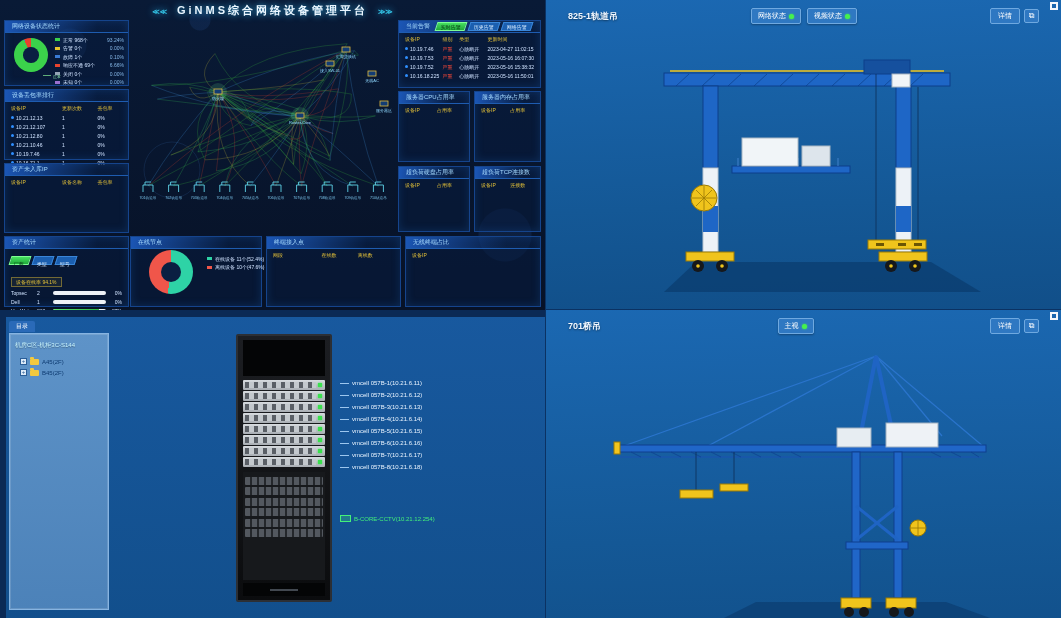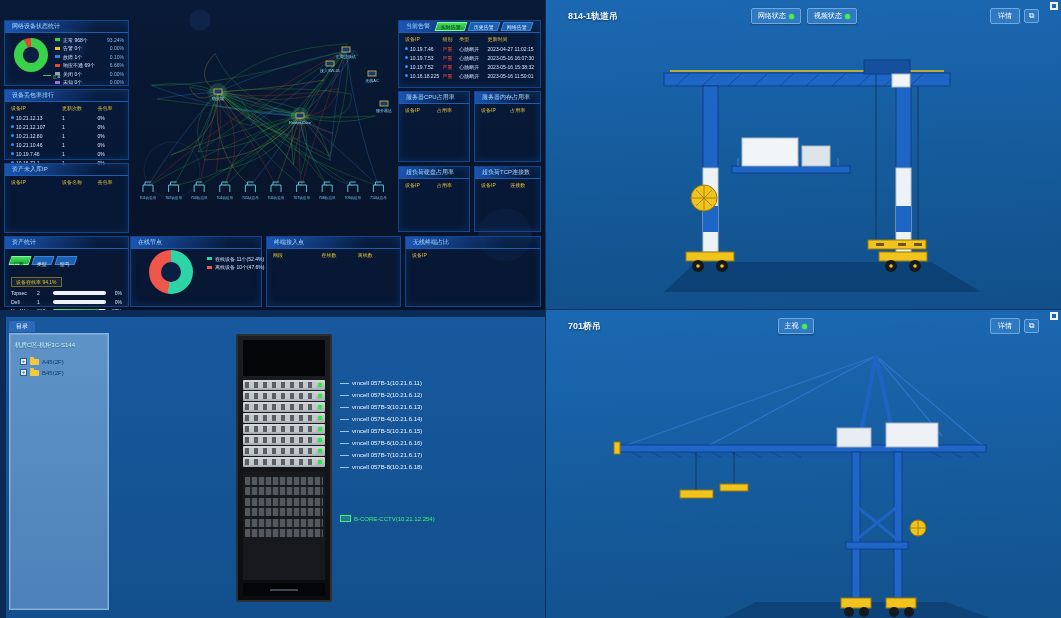--- a/index.html
+++ b/index.html
@@ -105,20 +105,21 @@
   .srv-label::before{content:"";width:9px;height:1px;background:#9cc6ee;margin-right:3px}
   #core-label{position:absolute;left:340px;top:205px;display:flex;align-items:center;font-size:6px;color:#43f07a;white-space:nowrap}
   #core-label::before{content:"";width:9px;height:5px;border:1px solid #43f07a;margin-right:3px;background:rgba(67,240,122,.25)}
 </style>
 </head>
 <body>
 
 <div class="stage">
 
   <section class="q" id="q-nms">
+    <div id="nms-title">GiNMS综合网络设备管理平台</div>
 
     <div class="panel" id="p-status">
       <div class="pt">网络设备状态统计</div>
       <div class="donut" id="d-status" style="background: conic-gradient(rgb(59, 210, 75) 0%, rgb(59, 210, 75) 93.24%, rgb(58, 123, 213) 93.24%, rgb(58, 123, 213) 93.34%, rgb(232, 67, 46) 93.34%, rgb(232, 67, 46) 100%);"></div>
       <div id="ds-legend">
           <div class="lg-row">
             <span class="lg-dot" style="background: rgb(59, 210, 75);"></span>
             <span class="lg-txt">正常 968个</span>
             <span class="lg-pct">93.24%</span>
           </div>
@@ -455,21 +456,21 @@
       <div class="pt">无线终端占比</div>
       <div class="thead">
         <span>设备IP</span>
       </div>
     </div>
   </section>
 
   <section class="q" id="q-rtg">
     <span class="corner-ico"></span>
     <div class="view-head">
-      <span class="view-label">814-1轨道吊</span>
+      <span class="view-label">825-1轨道吊</span>
       <span class="chips" id="rtg-chips">
           <span class="chip">
             <span>网络状态</span>
             <span class="dot"></span>
           </span>
           <span class="chip">
             <span>视频状态</span>
             <span class="dot"></span>
           </span>
         </span>

